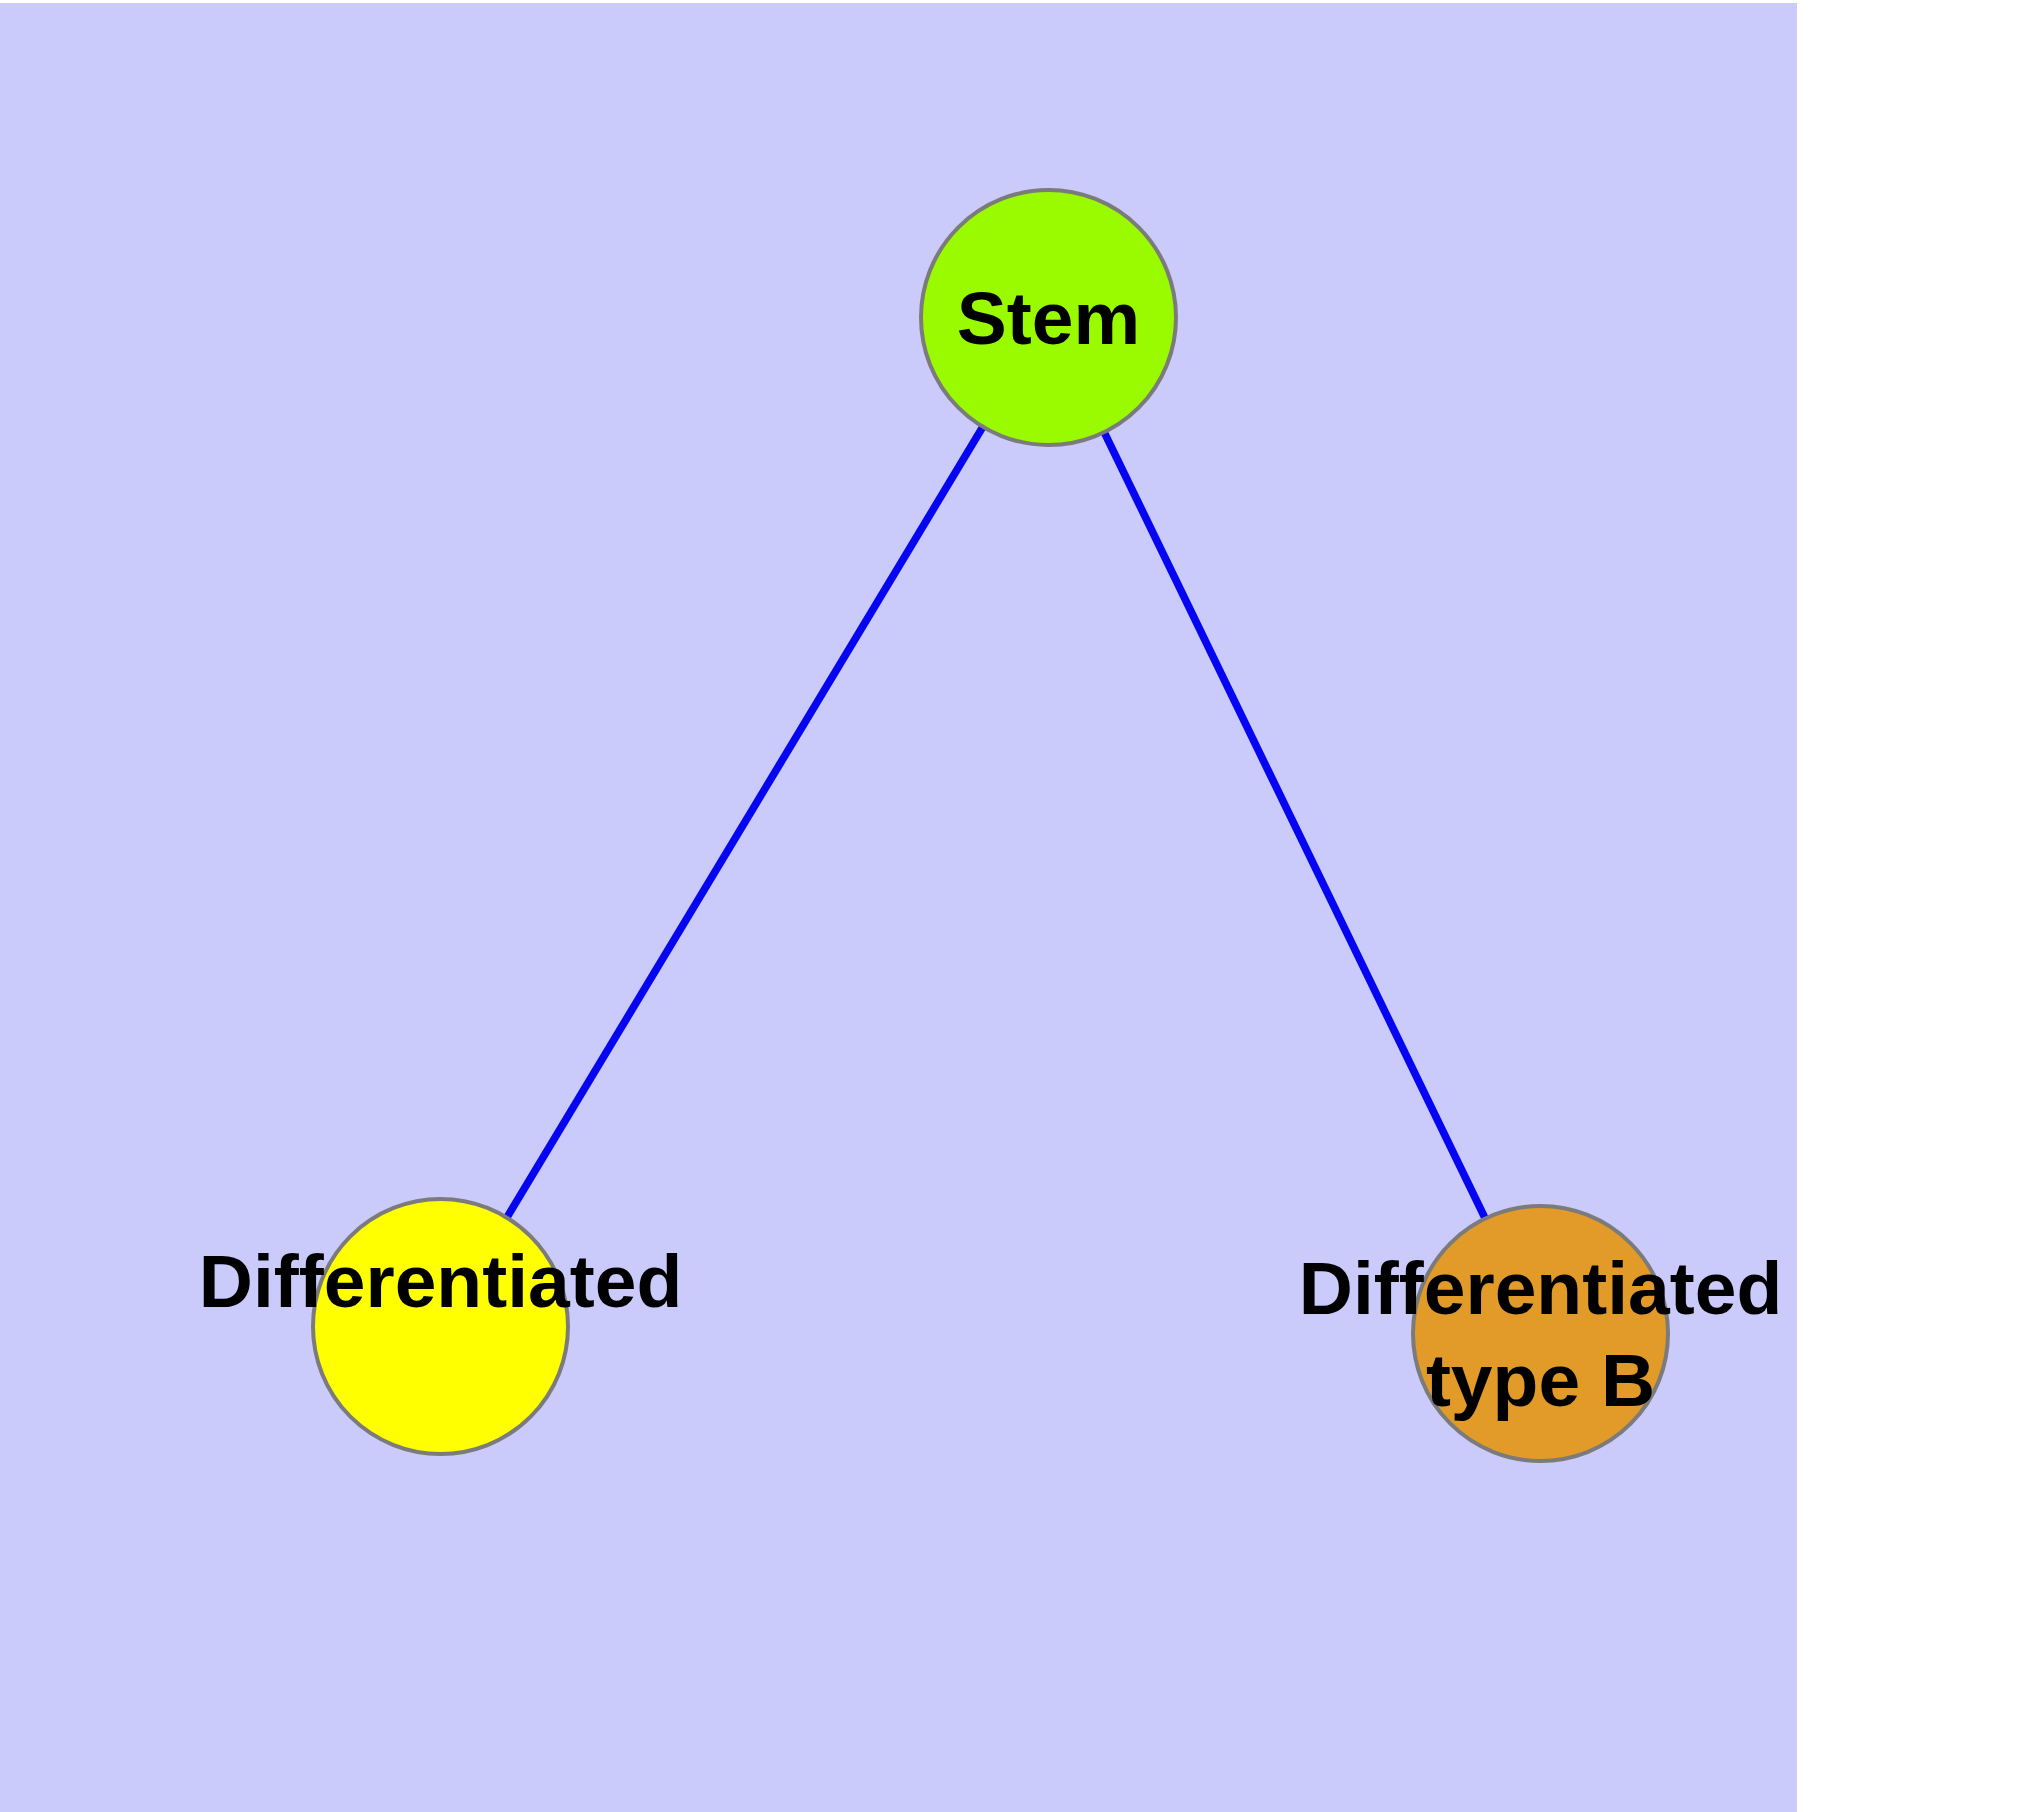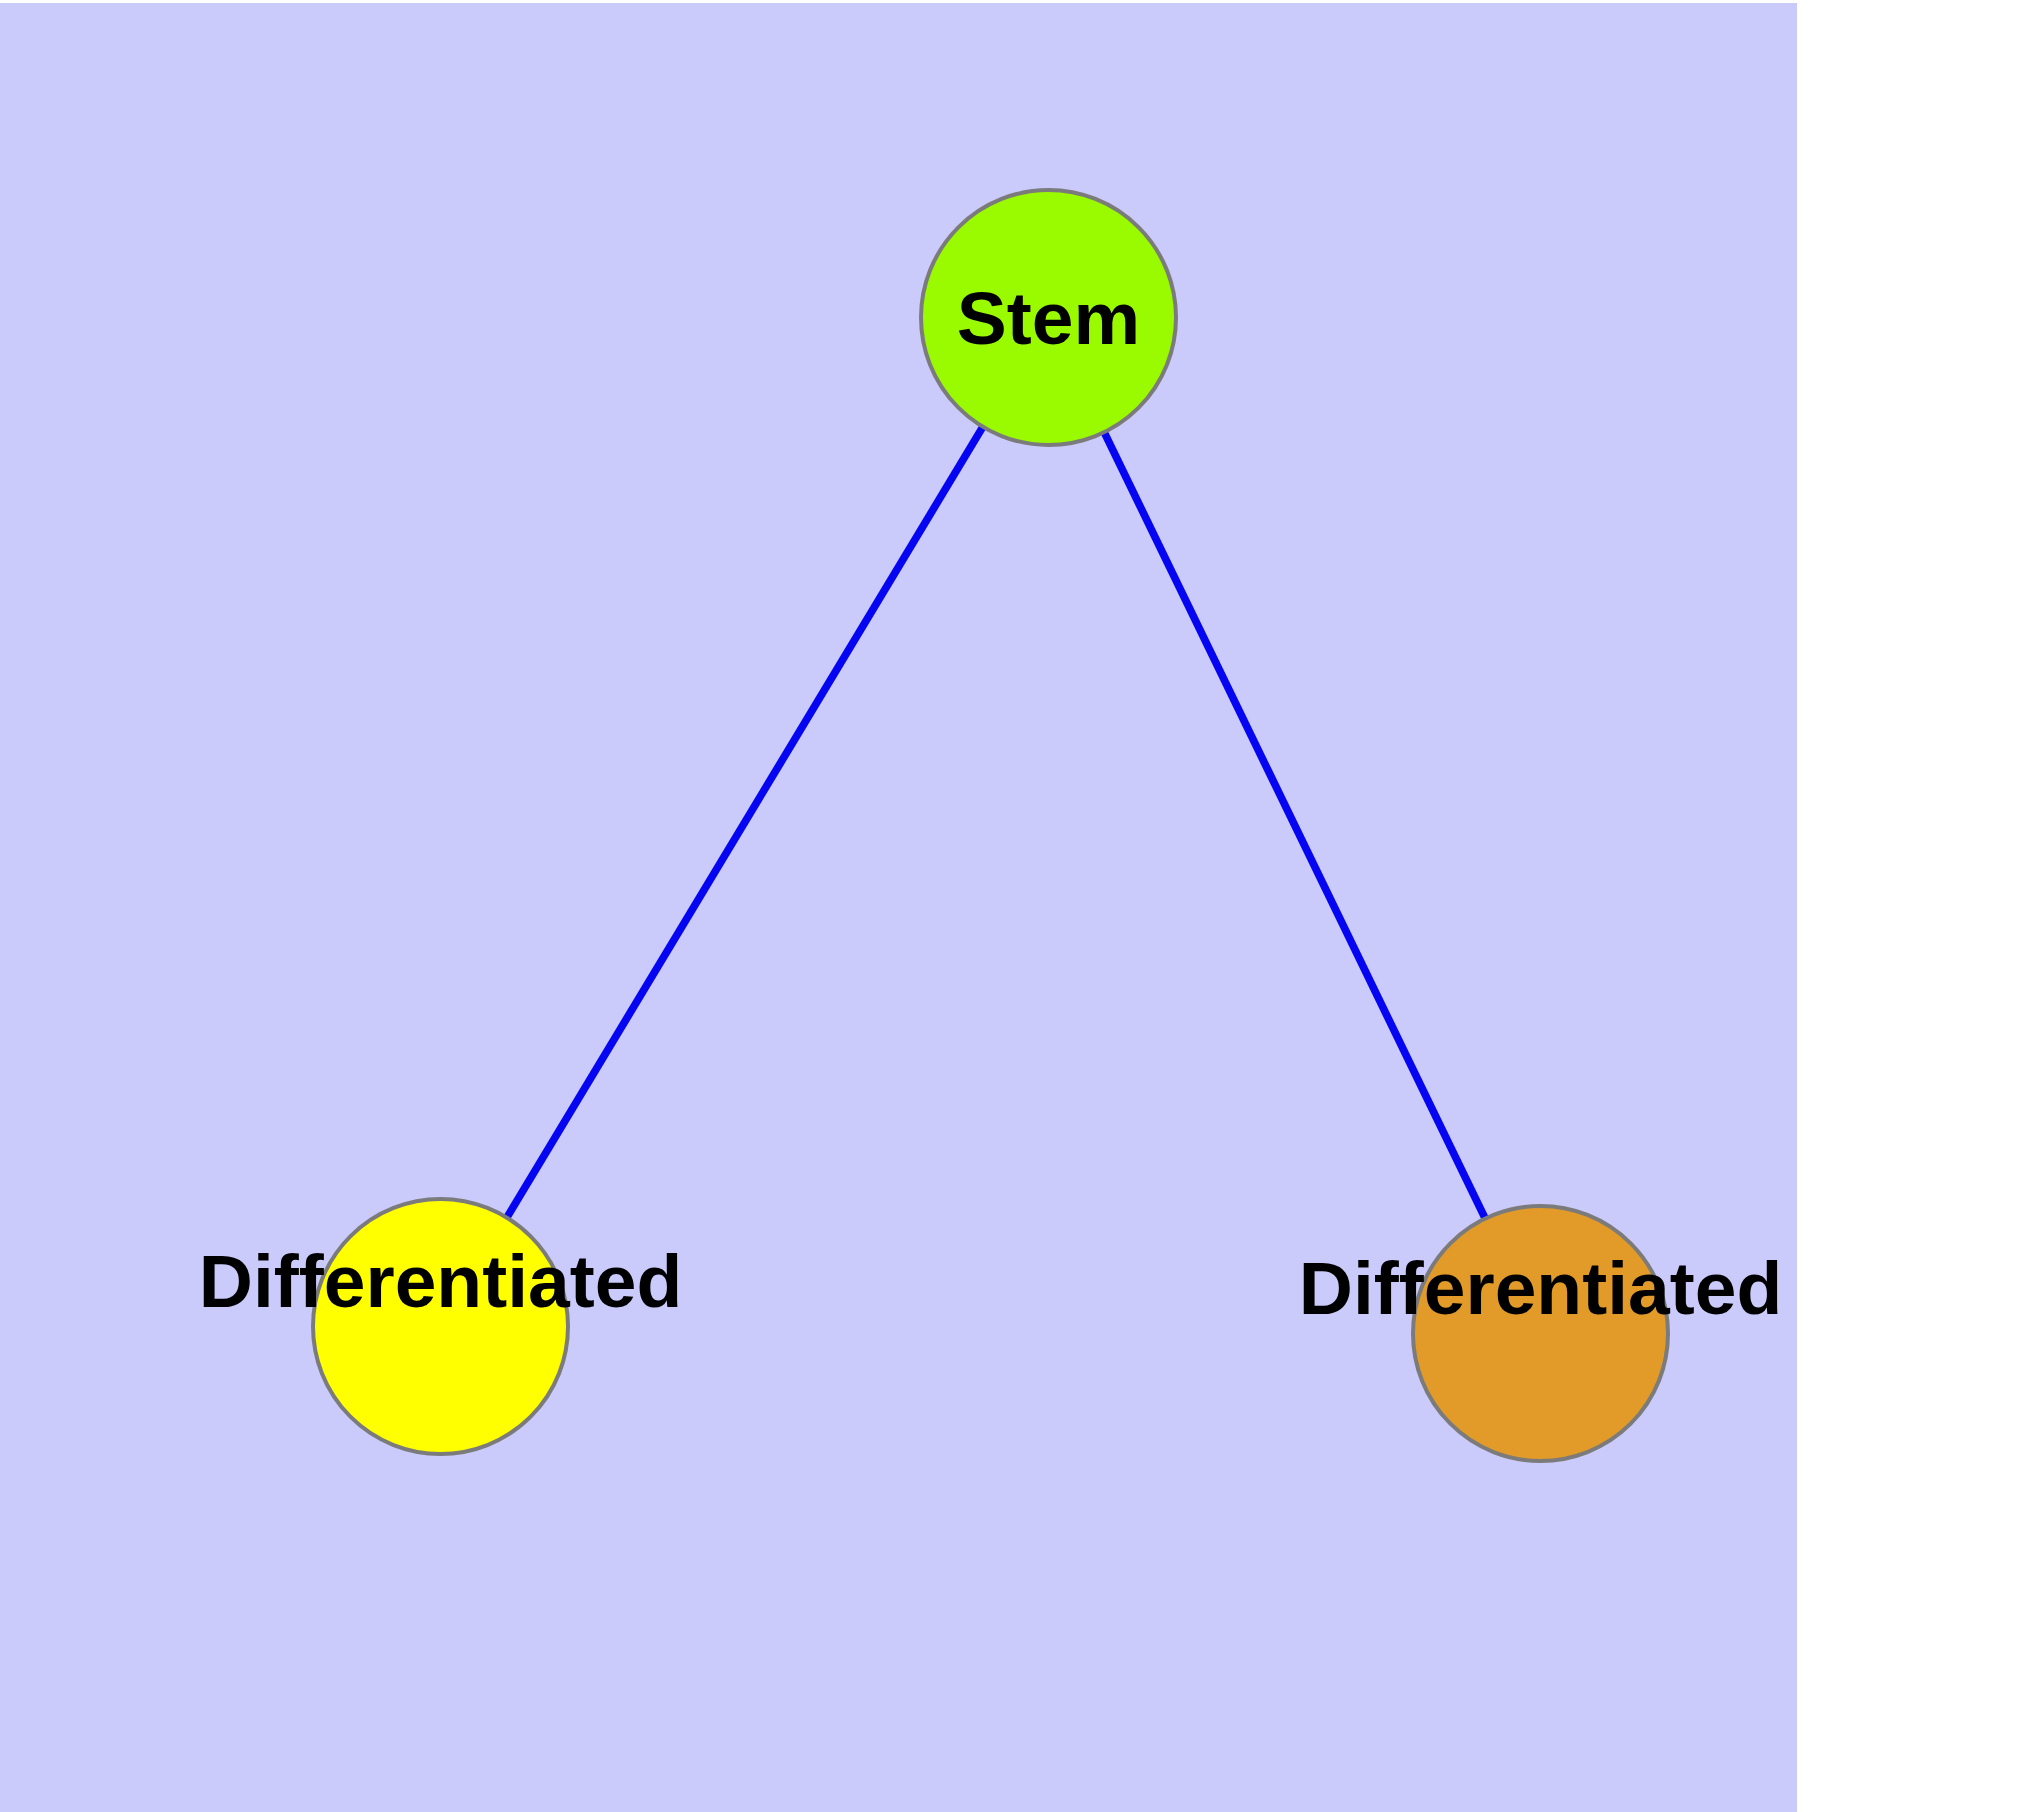--- a/index.html
+++ b/index.html
@@ -78,17 +78,18 @@
     <div class="node-label stem" style="color: rgb(0, 0, 0);">
       <span>Stem</span>
     </div>
 
     <div class="node-label type-a" style="color: rgb(0, 0, 0);">
       <span>Differentiated</span><br>
     </div>
 
     <div class="node-label type-b" style="color: rgb(0, 0, 0);">
       <span>Differentiated</span><br>
+      <span>type B</span>
     </div>
 
   </div>
 </div>
 
 
 </body></html>

